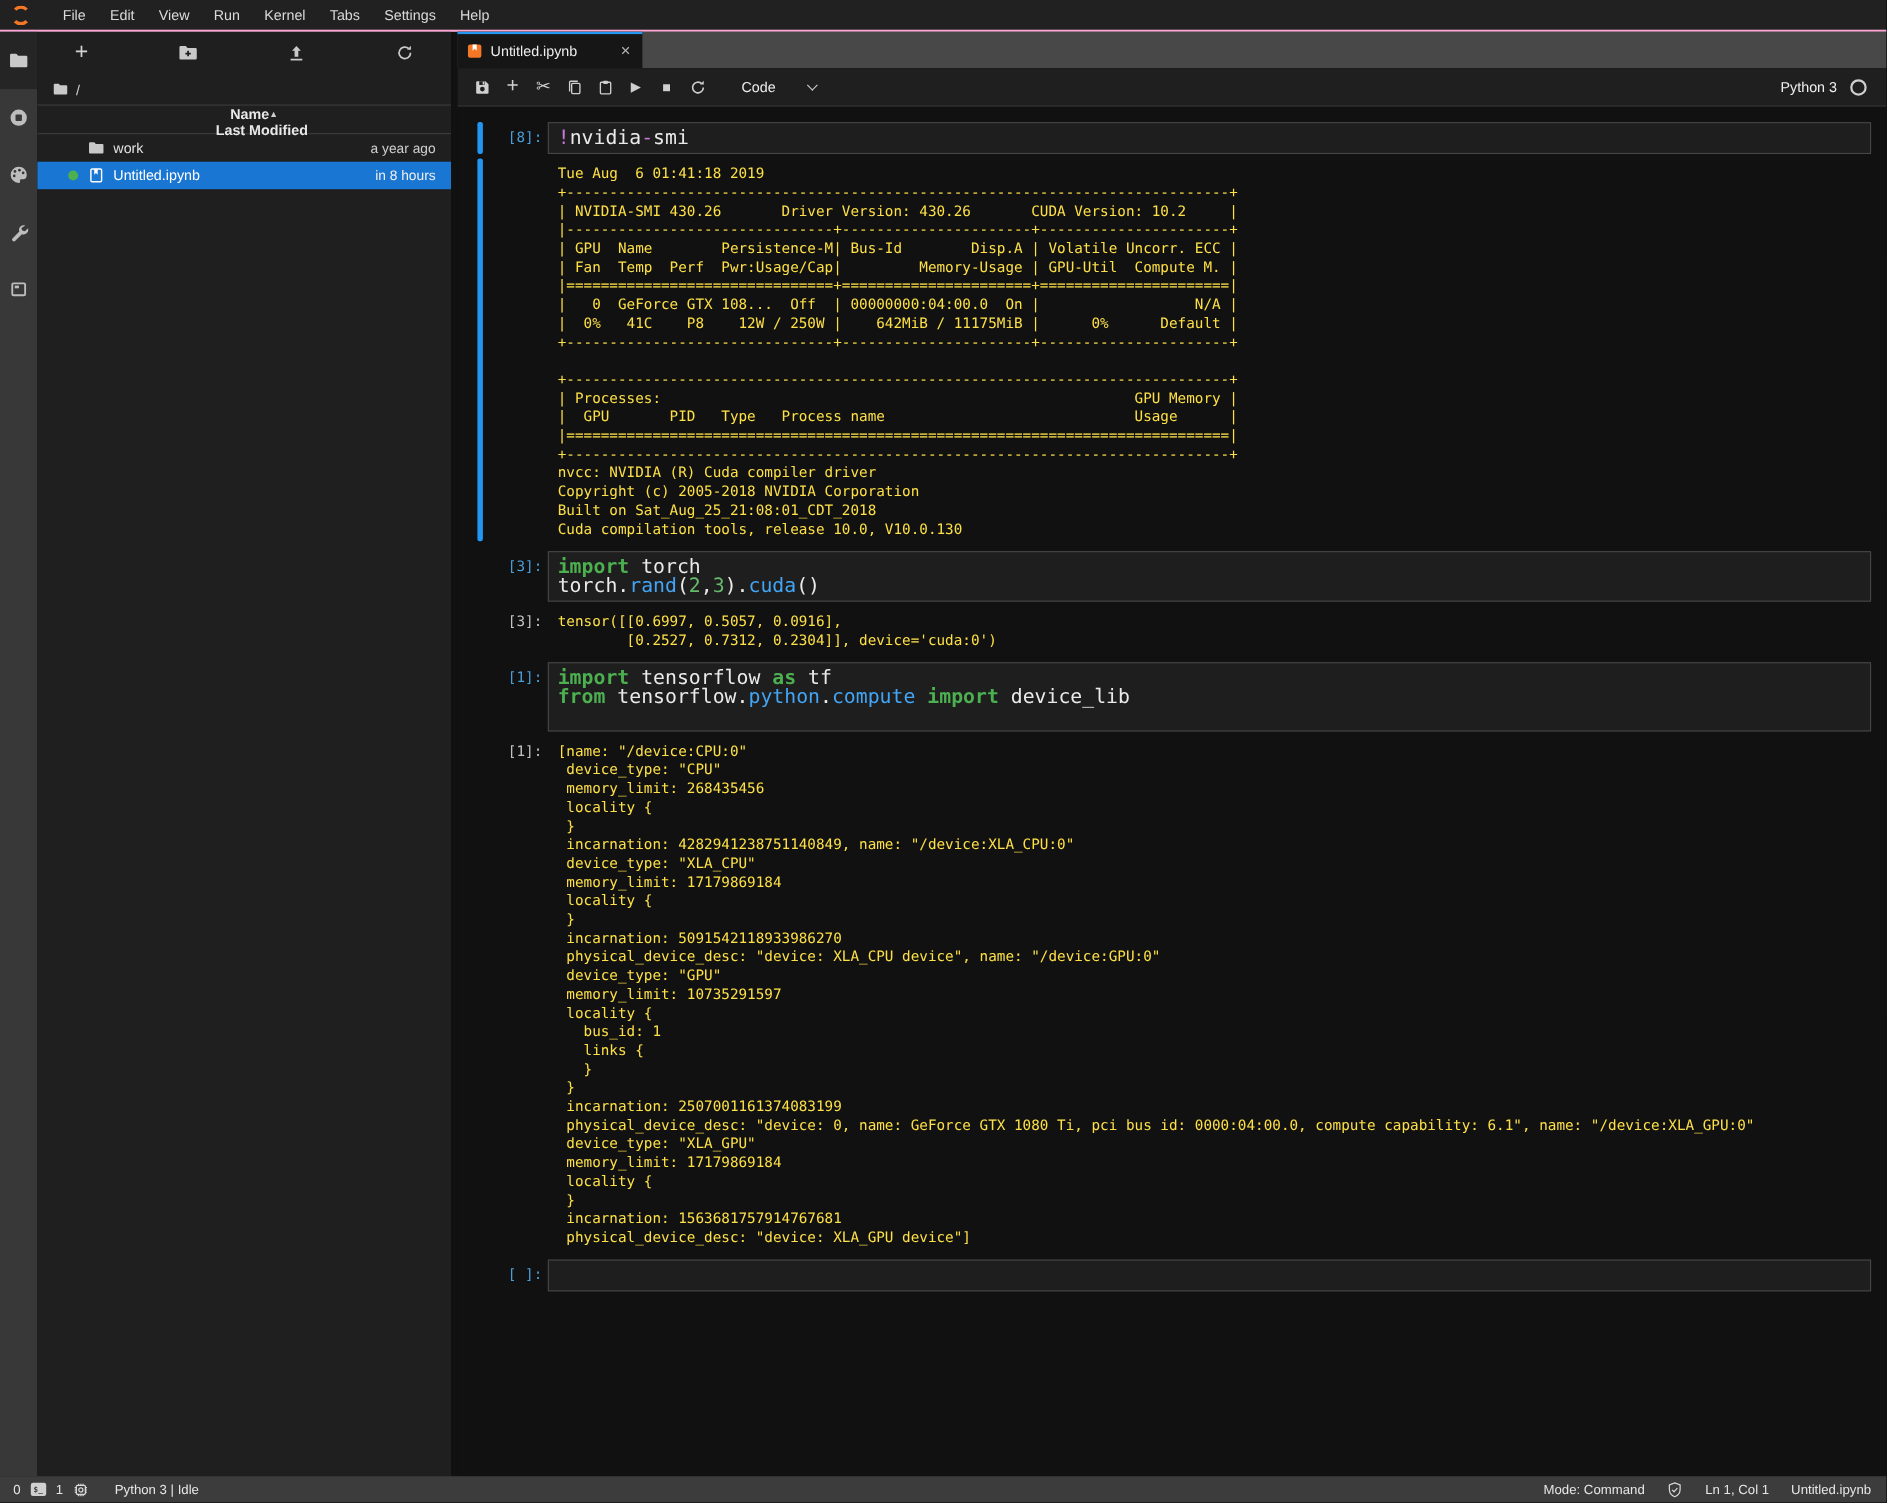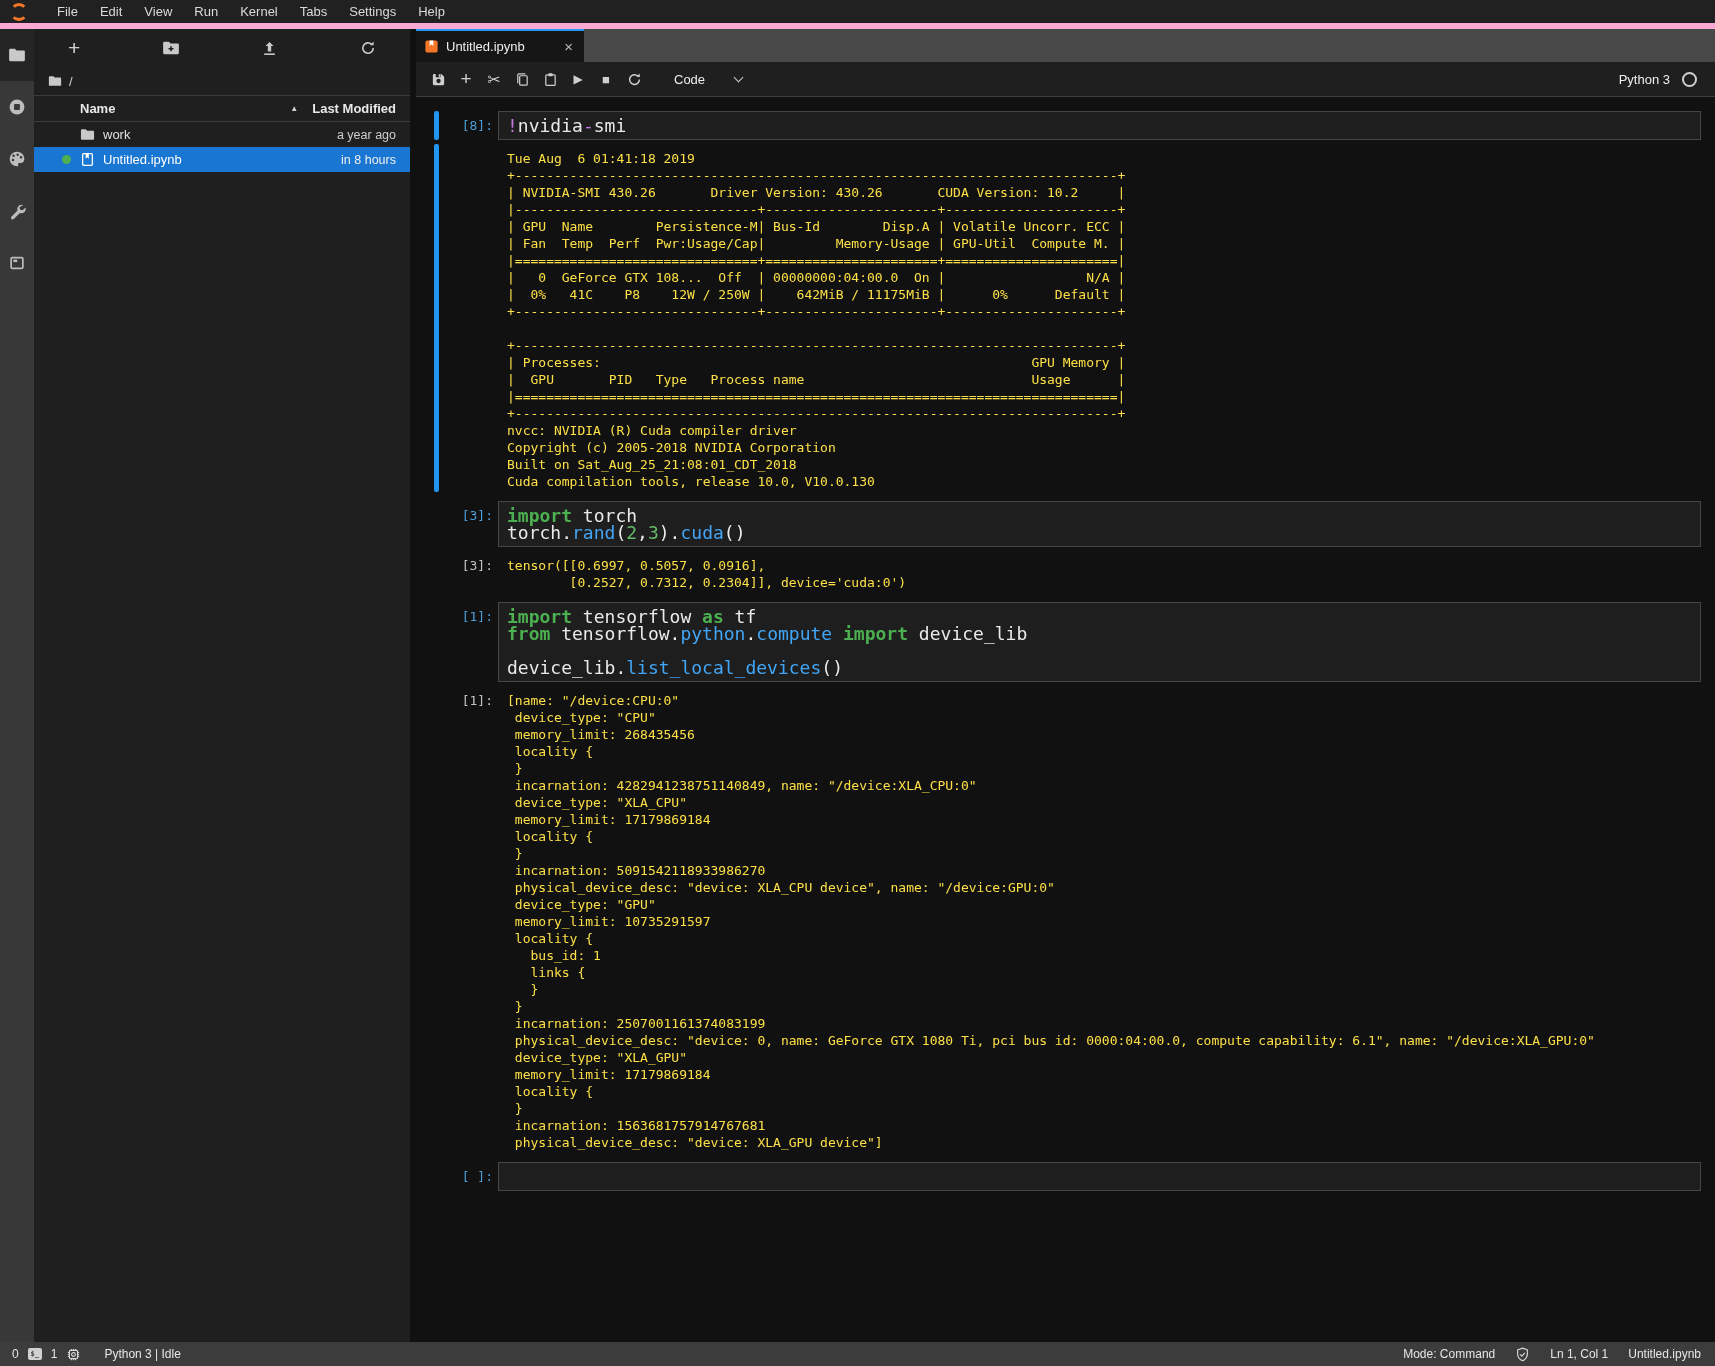--- a/index.html
+++ b/index.html
@@ -1,21 +1,21 @@
 <!DOCTYPE html>
 <html><head>
 <meta charset="utf-8">
 <style>
   * { margin:0; padding:0; box-sizing:border-box; }
   html,body { width:1715px; height:1366px; overflow:hidden; background:#111; }
   body { font-family:"Liberation Sans", sans-serif; color:#d8d8d8; }
   .app { width:1715px; height:1366px; display:flex; flex-direction:column; }
 
   
-  .menubar { height:29px; background:#212121; display:flex; align-items:center; flex:0 0 29px; border-bottom:6px solid #f9a8d4; }
+  .menubar { height:29px; background:#212121; display:flex; align-items:center; flex:0 0 29px; border-bottom:2px solid #f9a8d4; }
   .logo { width:22px; height:22px; position:relative; margin:0 16px 0 8px; }
   .logo::before, .logo::after { content:""; position:absolute; left:2px; right:2px; top:2px; bottom:2px; border:3px solid transparent; border-radius:50%; }
   .logo::before { border-top-color:#f37726; }
   .logo::after  { border-bottom-color:#f37726; }
   .menu-item { font-size:13px; color:#dadada; padding:0 11px; line-height:29px; cursor:default; }
 
   
   .main { flex:1 1 auto; display:flex; background:#111; min-height:0; }
 
   
@@ -24,21 +24,21 @@
   .side-tab.active { background:#252526; }
   .side-tab svg { display:block; }
 
   
   .filebrowser { width:376px; flex:0 0 376px; background:#1f1f1f; display:flex; flex-direction:column; margin-right:6px; }
   .fb-toolbar { height:38px; display:flex; align-items:center; justify-content:space-between; padding:0 34px; }
   .fb-btn { background:none; border:none; color:#d0d0d0; cursor:pointer; display:flex; align-items:center; }
   .fb-plus { font-size:21px; font-weight:400; line-height:18px; }
   .fb-crumb { height:28px; display:flex; align-items:center; padding-left:14px; font-size:13px; color:#d0d0d0; }
   .fb-crumb svg { margin-right:7px; }
-  .fb-header { height:27px; display:flex; align-items:center; border-top:1px solid #3c3c3c; border-bottom:1px solid #3c3c3c; font-size:13px; font-weight:bold; color:#e8e8e8; padding-left:46px; padding-right:14px; }
+  .fb-header { height:27px; display:flex; align-items:center; border-top:1px solid #3c3c3c; border-bottom:1px solid #3c3c3c; font-size:13px; font-weight:bold; color:#e8e8e8; padding-left:46px; padding-right:14px;flex-direction:column; }
   .fb-header .hname { flex:1 1 auto; display:flex; align-items:center; }
   .fb-header .caret { font-size:8px; color:#cfcfcf; margin-left:auto; margin-right:14px; }
   .fb-row { height:25px; display:flex; align-items:center; padding-left:18px; padding-right:14px; font-size:13px; color:#e0e0e0; }
   .fb-row .dot-slot { width:28px; display:flex; align-items:center; justify-content:center; flex:0 0 28px; }
   .run-dot { width:9px; height:9px; border-radius:50%; background:#4caf50; }
   .fb-row .ficon { margin-right:8px; display:flex; }
   .fb-row .fname { flex:1 1 auto; white-space:nowrap; overflow:hidden; }
   .fb-row .fmod { font-size:12.5px; color:#cfcfcf; }
   .fb-row.selected { background:#1976d2; color:#fff; }
   .fb-row.selected .fmod { color:#f0f0f0; }
@@ -306,21 +306,20 @@
             </div>
           </div>
           <div class="nb-cell">
             <div class="nb-area">
               <div class="nb-collapser"></div>
               <div class="nb-prompt in">[1]:</div>
               <div class="nb-editor">
                 <div class="code-line"><span class="tok-kw">import</span><span class="tok-pln"> tensorflow </span><span class="tok-kw">as</span><span class="tok-pln"> tf</span></div>
                 <div class="code-line"><span class="tok-kw">from</span><span class="tok-pln"> tensorflow</span><span class="tok-pln">.</span><span class="tok-prop">python</span><span class="tok-pln">.</span><span class="tok-prop">compute</span><span class="tok-pln"> </span><span class="tok-kw">import</span><span class="tok-pln"> device_lib</span></div>
                 <div class="code-line">&nbsp;</div>
-                <div class="code-line"><span class="tok-pln">device_lib</span><span class="tok-pln">.</span><span class="tok-prop">list_local_devices</span><span class="tok-pln">()</span></div>
               </div>
             </div>
             <div class="nb-area nb-output">
               <div class="nb-collapser"></div>
               <div class="nb-prompt out">[1]:</div>
               <pre class="nb-outpre">[name: "/device:CPU:0"
  device_type: "CPU"
  memory_limit: 268435456
  locality {
  }

